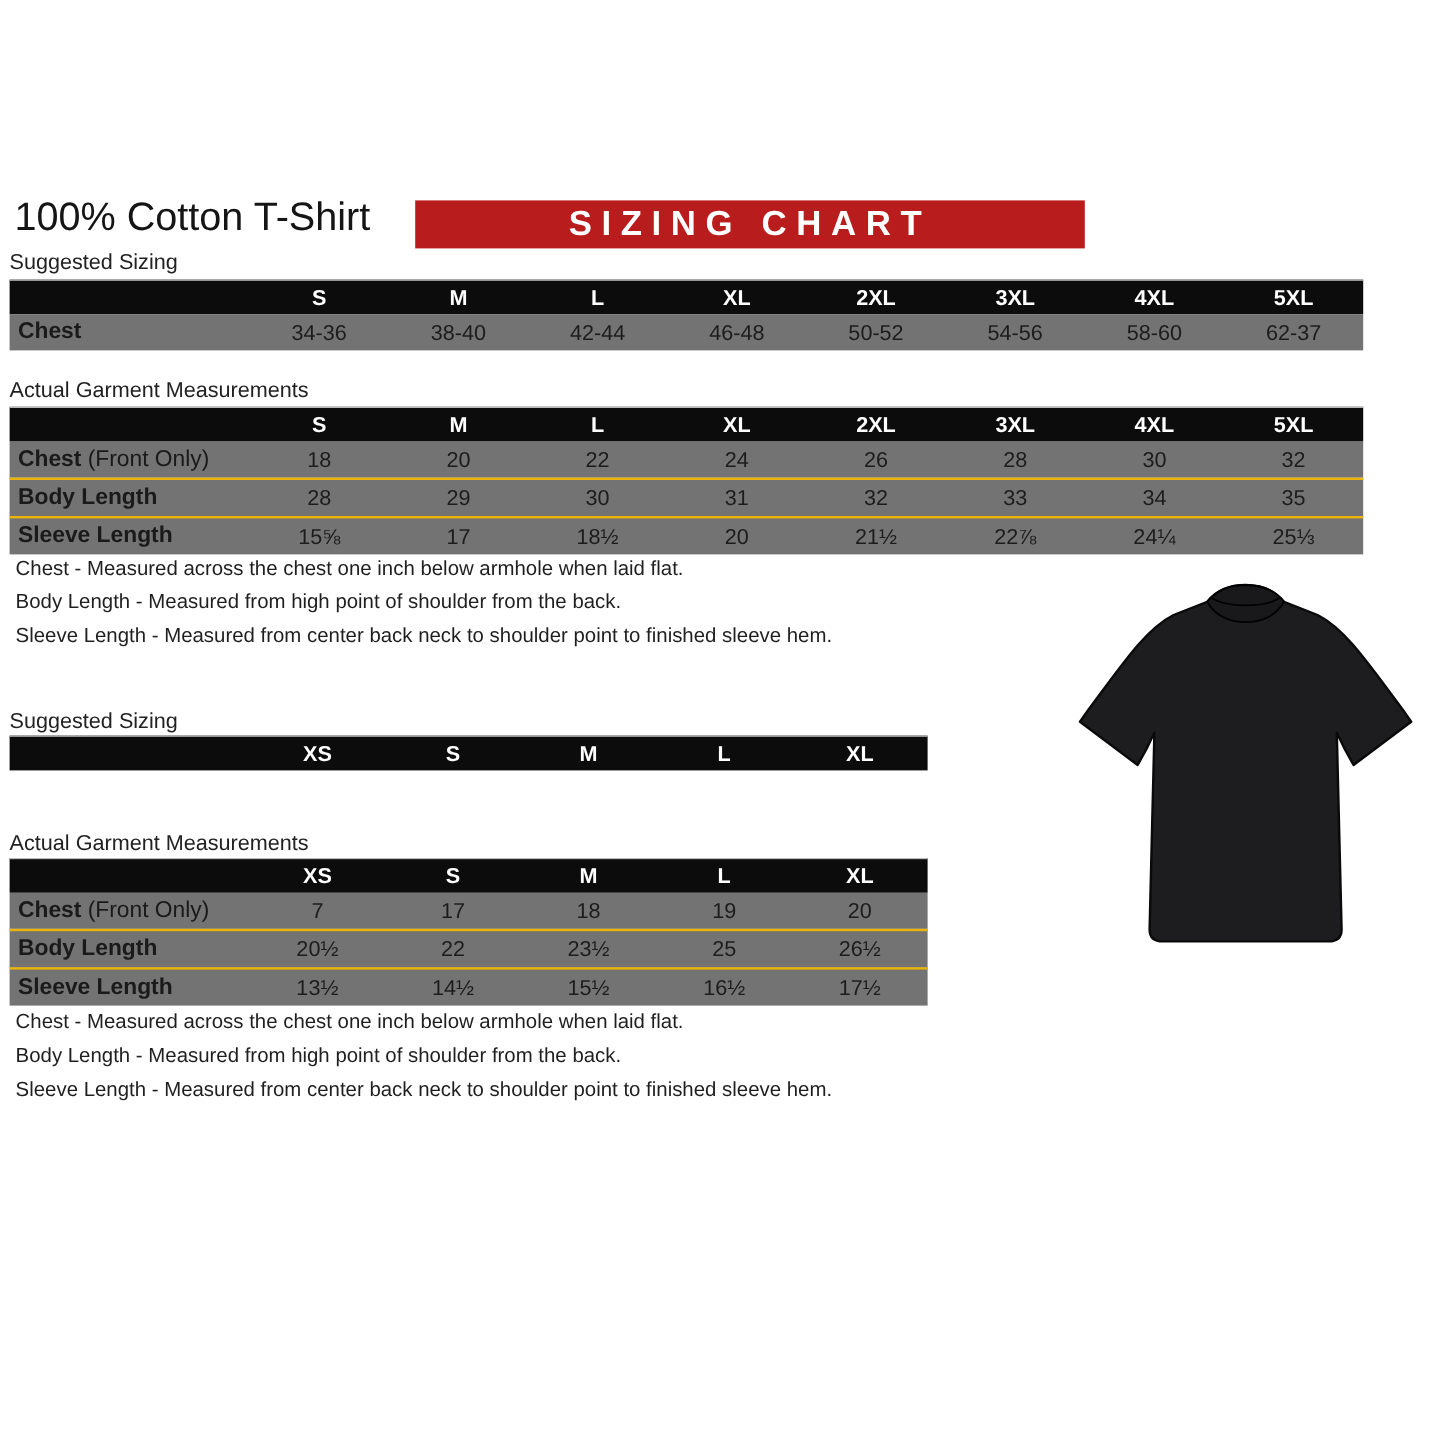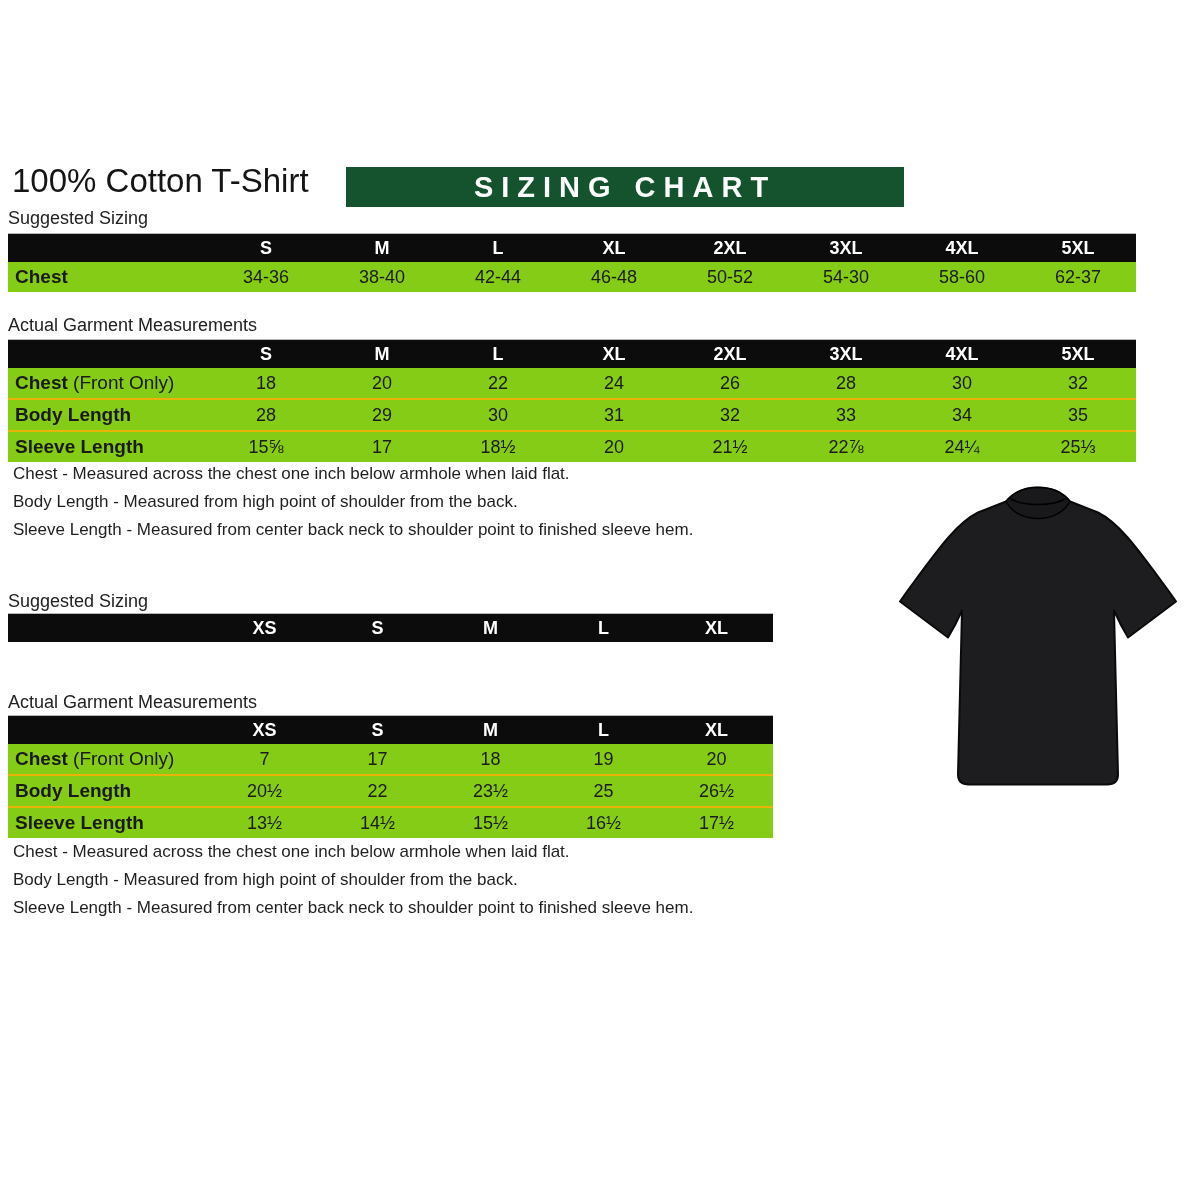--- a/index.html
+++ b/index.html
@@ -11,40 +11,40 @@
           display:flex;align-items:center;justify-content:center;background:#0b0b0b;}
   .banner span{color:#ffffff;font-weight:700;font-size:29px;letter-spacing:8px;white-space:nowrap;}
 
   .sec-label{position:absolute;left:8px;font-size:18px;color:#222;white-space:nowrap;}
 
   .table{position:absolute;left:8px;--colw:116px;}
   .table.youth{--colw:113px;}
   .t-head,.t-row{display:grid;grid-template-columns:200px repeat(var(--cols),var(--colw));align-items:center;}
   .t-head{height:28px;border-top:1px solid #b8b8b8;}
   .t-col-head{color:#fff;text-align:center;font-weight:700;font-size:18px;}
-  .t-row{height:30px;background:#84cc16;}
+  .t-row{height:30px;background:#737373;}
   .t-row + .t-row{border-top:2px solid #eab308;}
   .t-label-cell{padding-left:7px;font-size:19px;white-space:nowrap;}
   .t-label-cell b{font-weight:700;}
   .t-cell{text-align:center;font-size:18px;color:#1c1c1c;}
 
   .notes{position:absolute;left:13px;font-size:17px;line-height:28px;color:#1f1f1f;white-space:nowrap;}
 
   .youth-title{position:absolute;left:5px;top:545px;font-size:30px;font-weight:700;color:#111;white-space:nowrap;}
 
   .tshirt{position:absolute;left:888px;top:477px;}
 </style>
 </head>
 <body>
 
 <div class="page">
 
   <div class="main-title">100% Cotton T-Shirt</div>
 
-  <div class="banner" style="background: #14532d;">
+  <div class="banner" style="background: #b91c1c;">
     <span>SIZING CHART</span>
   </div>
 
   <div class="sec-label" style="top:208px">Suggested Sizing</div>
 
   <div class="table" style="top: 233px; --cols: 8;">
       <div class="t-head" style="background: rgb(12, 12, 12);">
         <div class="t-label-cell"></div>
         <div class="t-col-head">S</div>
         <div class="t-col-head">M</div>
@@ -55,21 +55,21 @@
         <div class="t-col-head">4XL</div>
         <div class="t-col-head">5XL</div>
       </div>
       <div class="t-row">
         <div class="t-label-cell"><b class="">Chest</b></div>
         <div class="t-cell">34-36</div>
         <div class="t-cell">38-40</div>
         <div class="t-cell">42-44</div>
         <div class="t-cell">46-48</div>
         <div class="t-cell">50-52</div>
-        <div class="t-cell">54-30</div>
+        <div class="t-cell">54-56</div>
         <div class="t-cell">58-60</div>
         <div class="t-cell">62-37</div>
       </div>
     </div>
 
   <div class="sec-label" style="top:315px">Actual Garment Measurements</div>
 
   <div class="table" style="top: 339px; --cols: 8;">
       <div class="t-head" style="background: rgb(12, 12, 12);">
         <div class="t-label-cell"></div>

